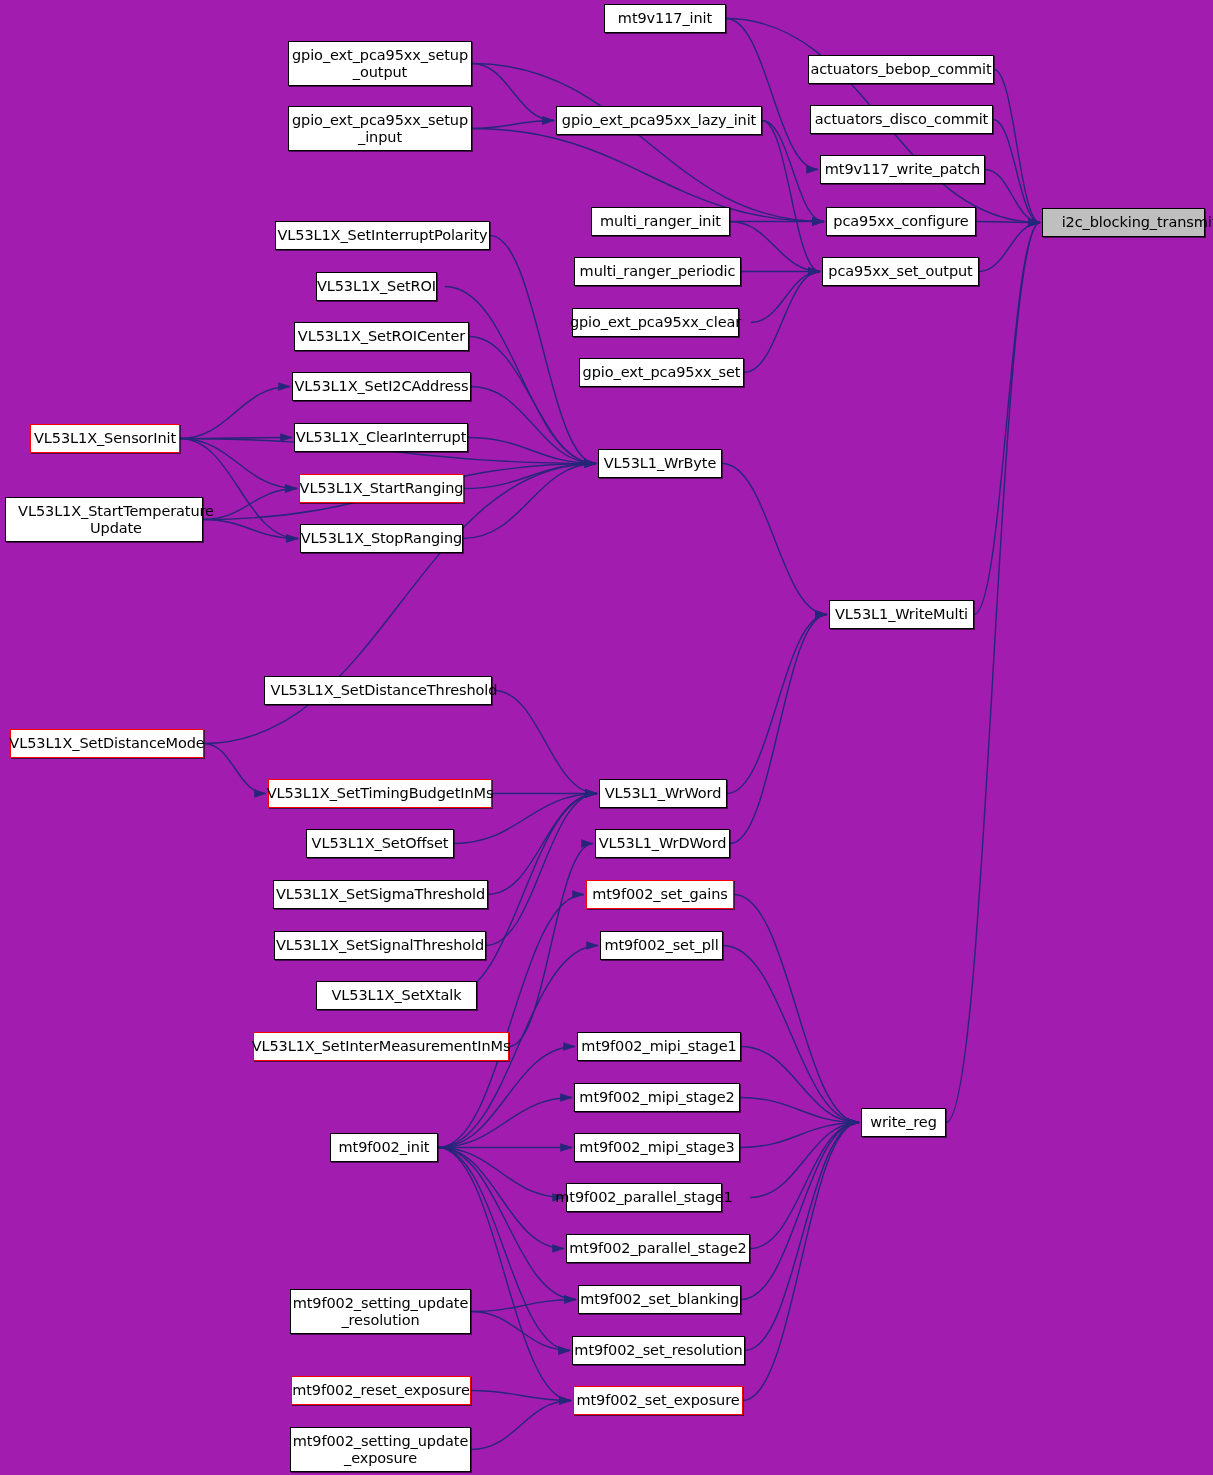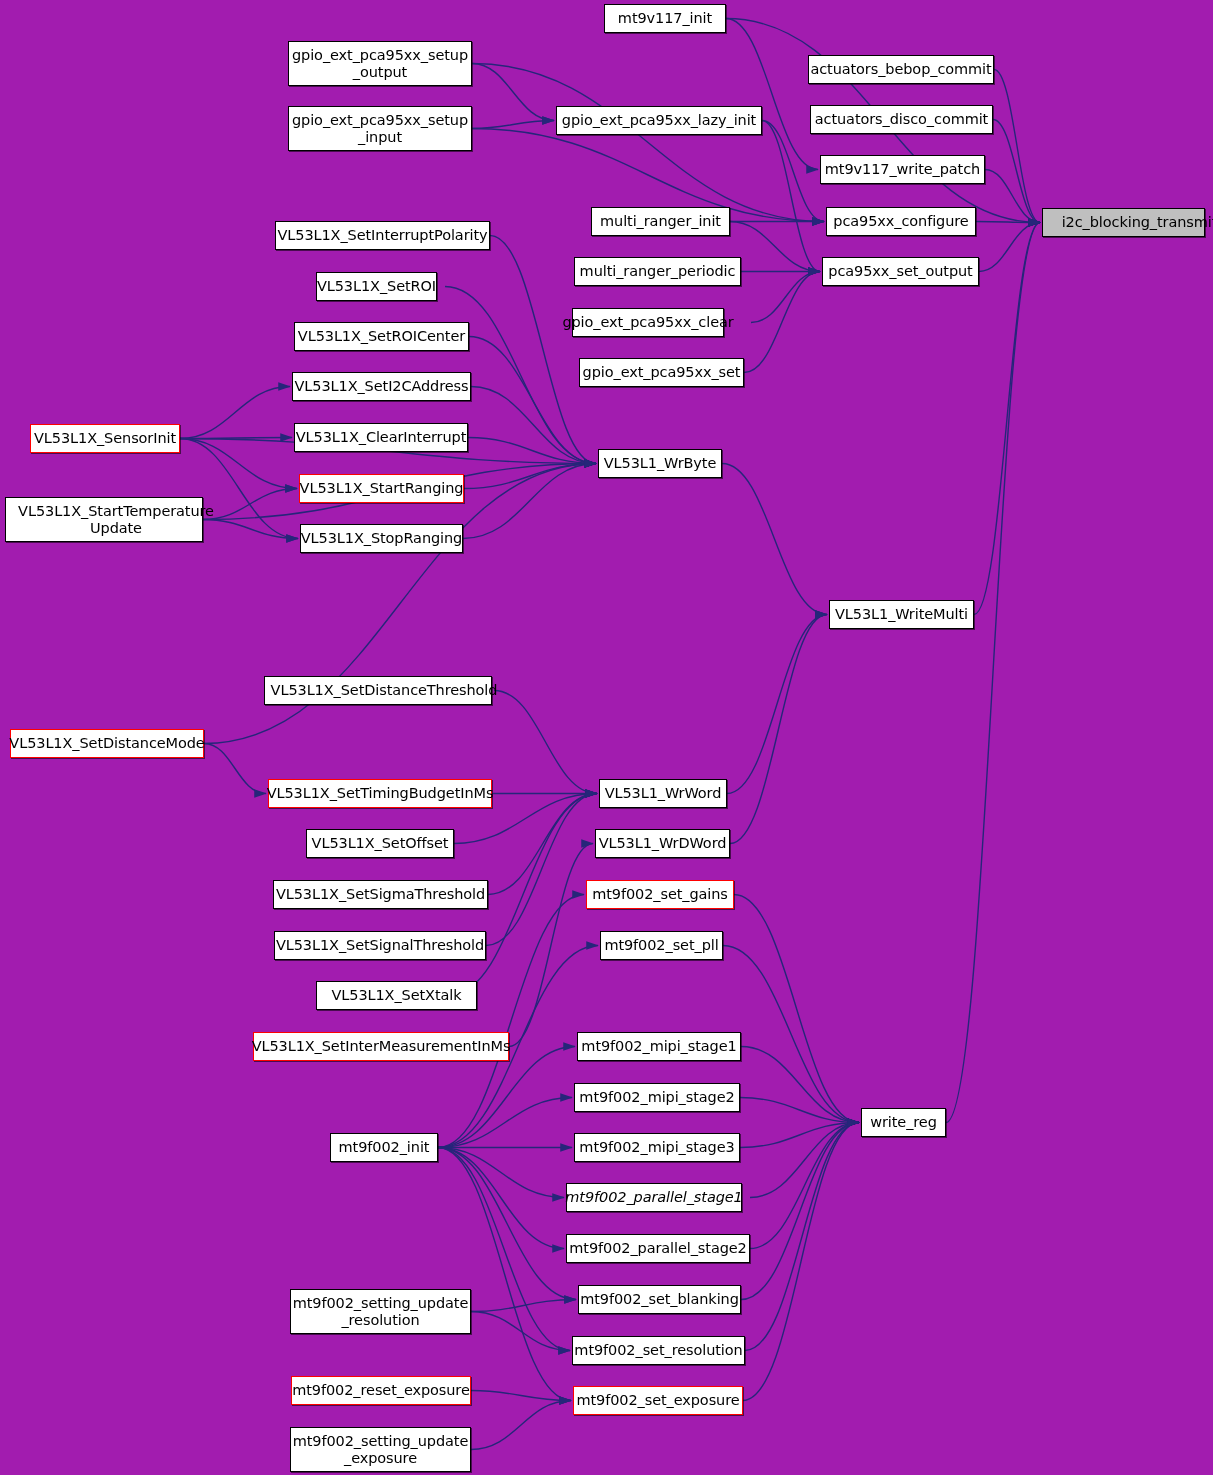--- a/index.html
+++ b/index.html
@@ -124,21 +124,21 @@
       <div class="node" style="left: 556px; top: 106px; width: 206px; height: 29px;">gpio_ext_pca95xx_lazy_init</div>
       <div class="node" style="left: 810px; top: 105px; width: 183px; height: 29px;">actuators_disco_commit</div>
       <div class="node" style="left: 820px; top: 155px; width: 165px; height: 29px;">mt9v117_write_patch</div>
       <div class="node hl" style="left: 1042px; top: 208px; width: 163px; height: 29px;">i2c_blocking_transmit</div>
       <div class="node" style="left: 275px; top: 221px; width: 215px; height: 29px;">VL53L1X_SetInterruptPolarity</div>
       <div class="node" style="left: 591px; top: 207px; width: 139px; height: 29px;">multi_ranger_init</div>
       <div class="node" style="left: 826px; top: 207px; width: 150px; height: 29px;">pca95xx_configure</div>
       <div class="node" style="left: 574px; top: 257px; width: 167px; height: 29px;">multi_ranger_periodic</div>
       <div class="node" style="left: 822px; top: 257px; width: 157px; height: 29px;">pca95xx_set_output</div>
       <div class="node" style="left: 316px; top: 272px; width: 121px; height: 29px;">VL53L1X_SetROI</div>
-      <div class="node" style="left: 572px; top: 308px; width: 152px; height: 29px;">gpio_ext_pca95xx_clear</div>
+      <div class="node" style="left: 572px; top: 308px; width: 167px; height: 29px;">gpio_ext_pca95xx_clear</div>
       <div class="node" style="left: 294px; top: 322px; width: 175px; height: 29px;">VL53L1X_SetROICenter</div>
       <div class="node" style="left: 579px; top: 358px; width: 165px; height: 29px;">gpio_ext_pca95xx_set</div>
       <div class="node" style="left: 292px; top: 372px; width: 179px; height: 29px;">VL53L1X_SetI2CAddress</div>
       <div class="node red" style="left: 30px; top: 424px; width: 150px; height: 29px;">VL53L1X_SensorInit</div>
       <div class="node" style="left: 294px; top: 423px; width: 174px; height: 29px;">VL53L1X_ClearInterrupt</div>
       <div class="node" style="left: 598px; top: 449px; width: 124px; height: 29px;">VL53L1_WrByte</div>
       <div class="node red" style="left: 299px; top: 474px; width: 165px; height: 29px;">VL53L1X_StartRanging</div>
       <div class="node" style="left: 5px; top: 497px; width: 198px; height: 45px; padding-left: 24px;">VL53L1X_StartTemperature
 Update</div>
       <div class="node" style="left: 300px; top: 524px; width: 163px; height: 29px;">VL53L1X_StopRanging</div>
@@ -153,21 +153,21 @@
       <div class="node red" style="left: 586px; top: 880px; width: 148px; height: 29px;">mt9f002_set_gains</div>
       <div class="node" style="left: 274px; top: 931px; width: 212px; height: 29px;">VL53L1X_SetSignalThreshold</div>
       <div class="node" style="left: 600px; top: 931px; width: 123px; height: 29px;">mt9f002_set_pll</div>
       <div class="node" style="left: 316px; top: 981px; width: 161px; height: 29px;">VL53L1X_SetXtalk</div>
       <div class="node red" style="left: 253px; top: 1032px; width: 256px; height: 29px;">VL53L1X_SetInterMeasurementInMs</div>
       <div class="node" style="left: 577px; top: 1032px; width: 164px; height: 29px;">mt9f002_mipi_stage1</div>
       <div class="node" style="left: 574px; top: 1083px; width: 166px; height: 29px;">mt9f002_mipi_stage2</div>
       <div class="node" style="left: 861px; top: 1108px; width: 85px; height: 29px;">write_reg</div>
       <div class="node" style="left: 574px; top: 1133px; width: 166px; height: 29px;">mt9f002_mipi_stage3</div>
       <div class="node" style="left: 330px; top: 1133px; width: 108px; height: 29px;">mt9f002_init</div>
-      <div class="node" style="left: 566px; top: 1183px; width: 176px; height: 29px; font-style: italic;">mt9f002_parallel_stage1</div>
+      <div class="node" style="left: 566px; top: 1183px; width: 156px; height: 29px;">mt9f002_parallel_stage1</div>
       <div class="node" style="left: 566px; top: 1234px; width: 184px; height: 29px;">mt9f002_parallel_stage2</div>
       <div class="node" style="left: 578px; top: 1285px; width: 163px; height: 29px;">mt9f002_set_blanking</div>
       <div class="node" style="left: 290px; top: 1289px; width: 181px; height: 45px;">mt9f002_setting_update
 _resolution</div>
       <div class="node" style="left: 572px; top: 1336px; width: 173px; height: 29px;">mt9f002_set_resolution</div>
       <div class="node red" style="left: 291px; top: 1376px; width: 180px; height: 29px;">mt9f002_reset_exposure</div>
       <div class="node red" style="left: 573px; top: 1386px; width: 170px; height: 29px;">mt9f002_set_exposure</div>
       <div class="node" style="left: 290px; top: 1427px; width: 181px; height: 45px;">mt9f002_setting_update
 _exposure</div>
     </div>

